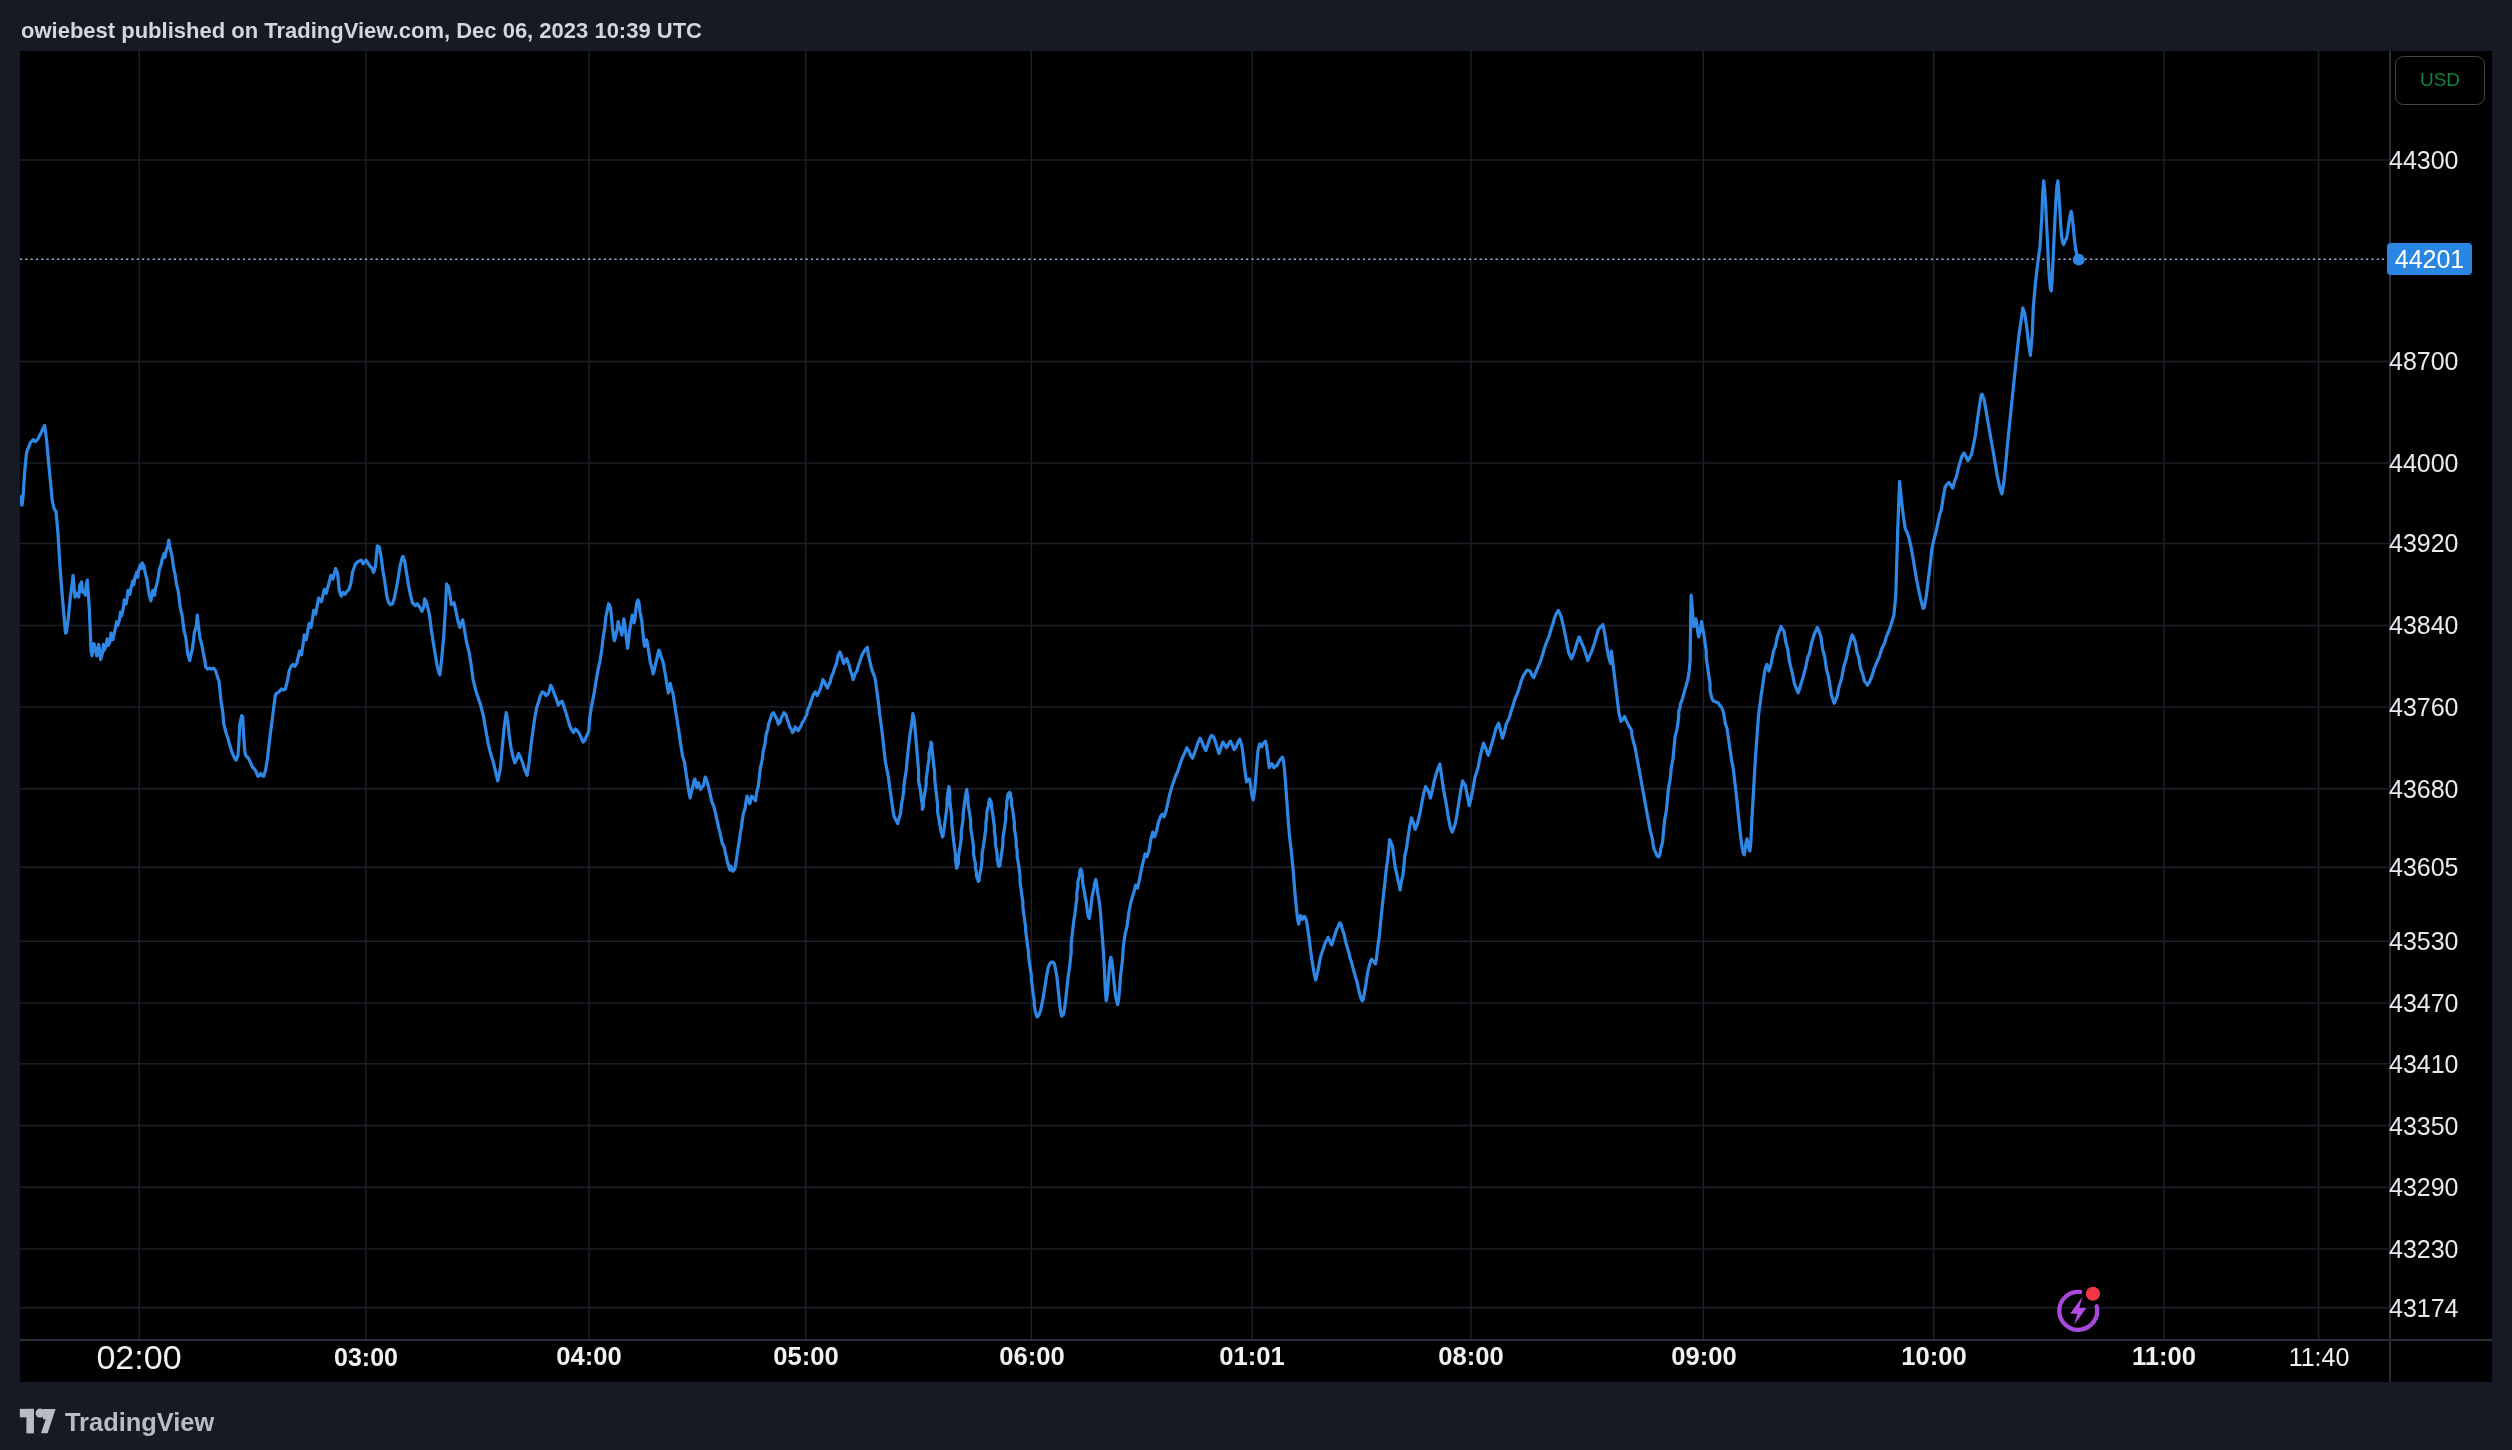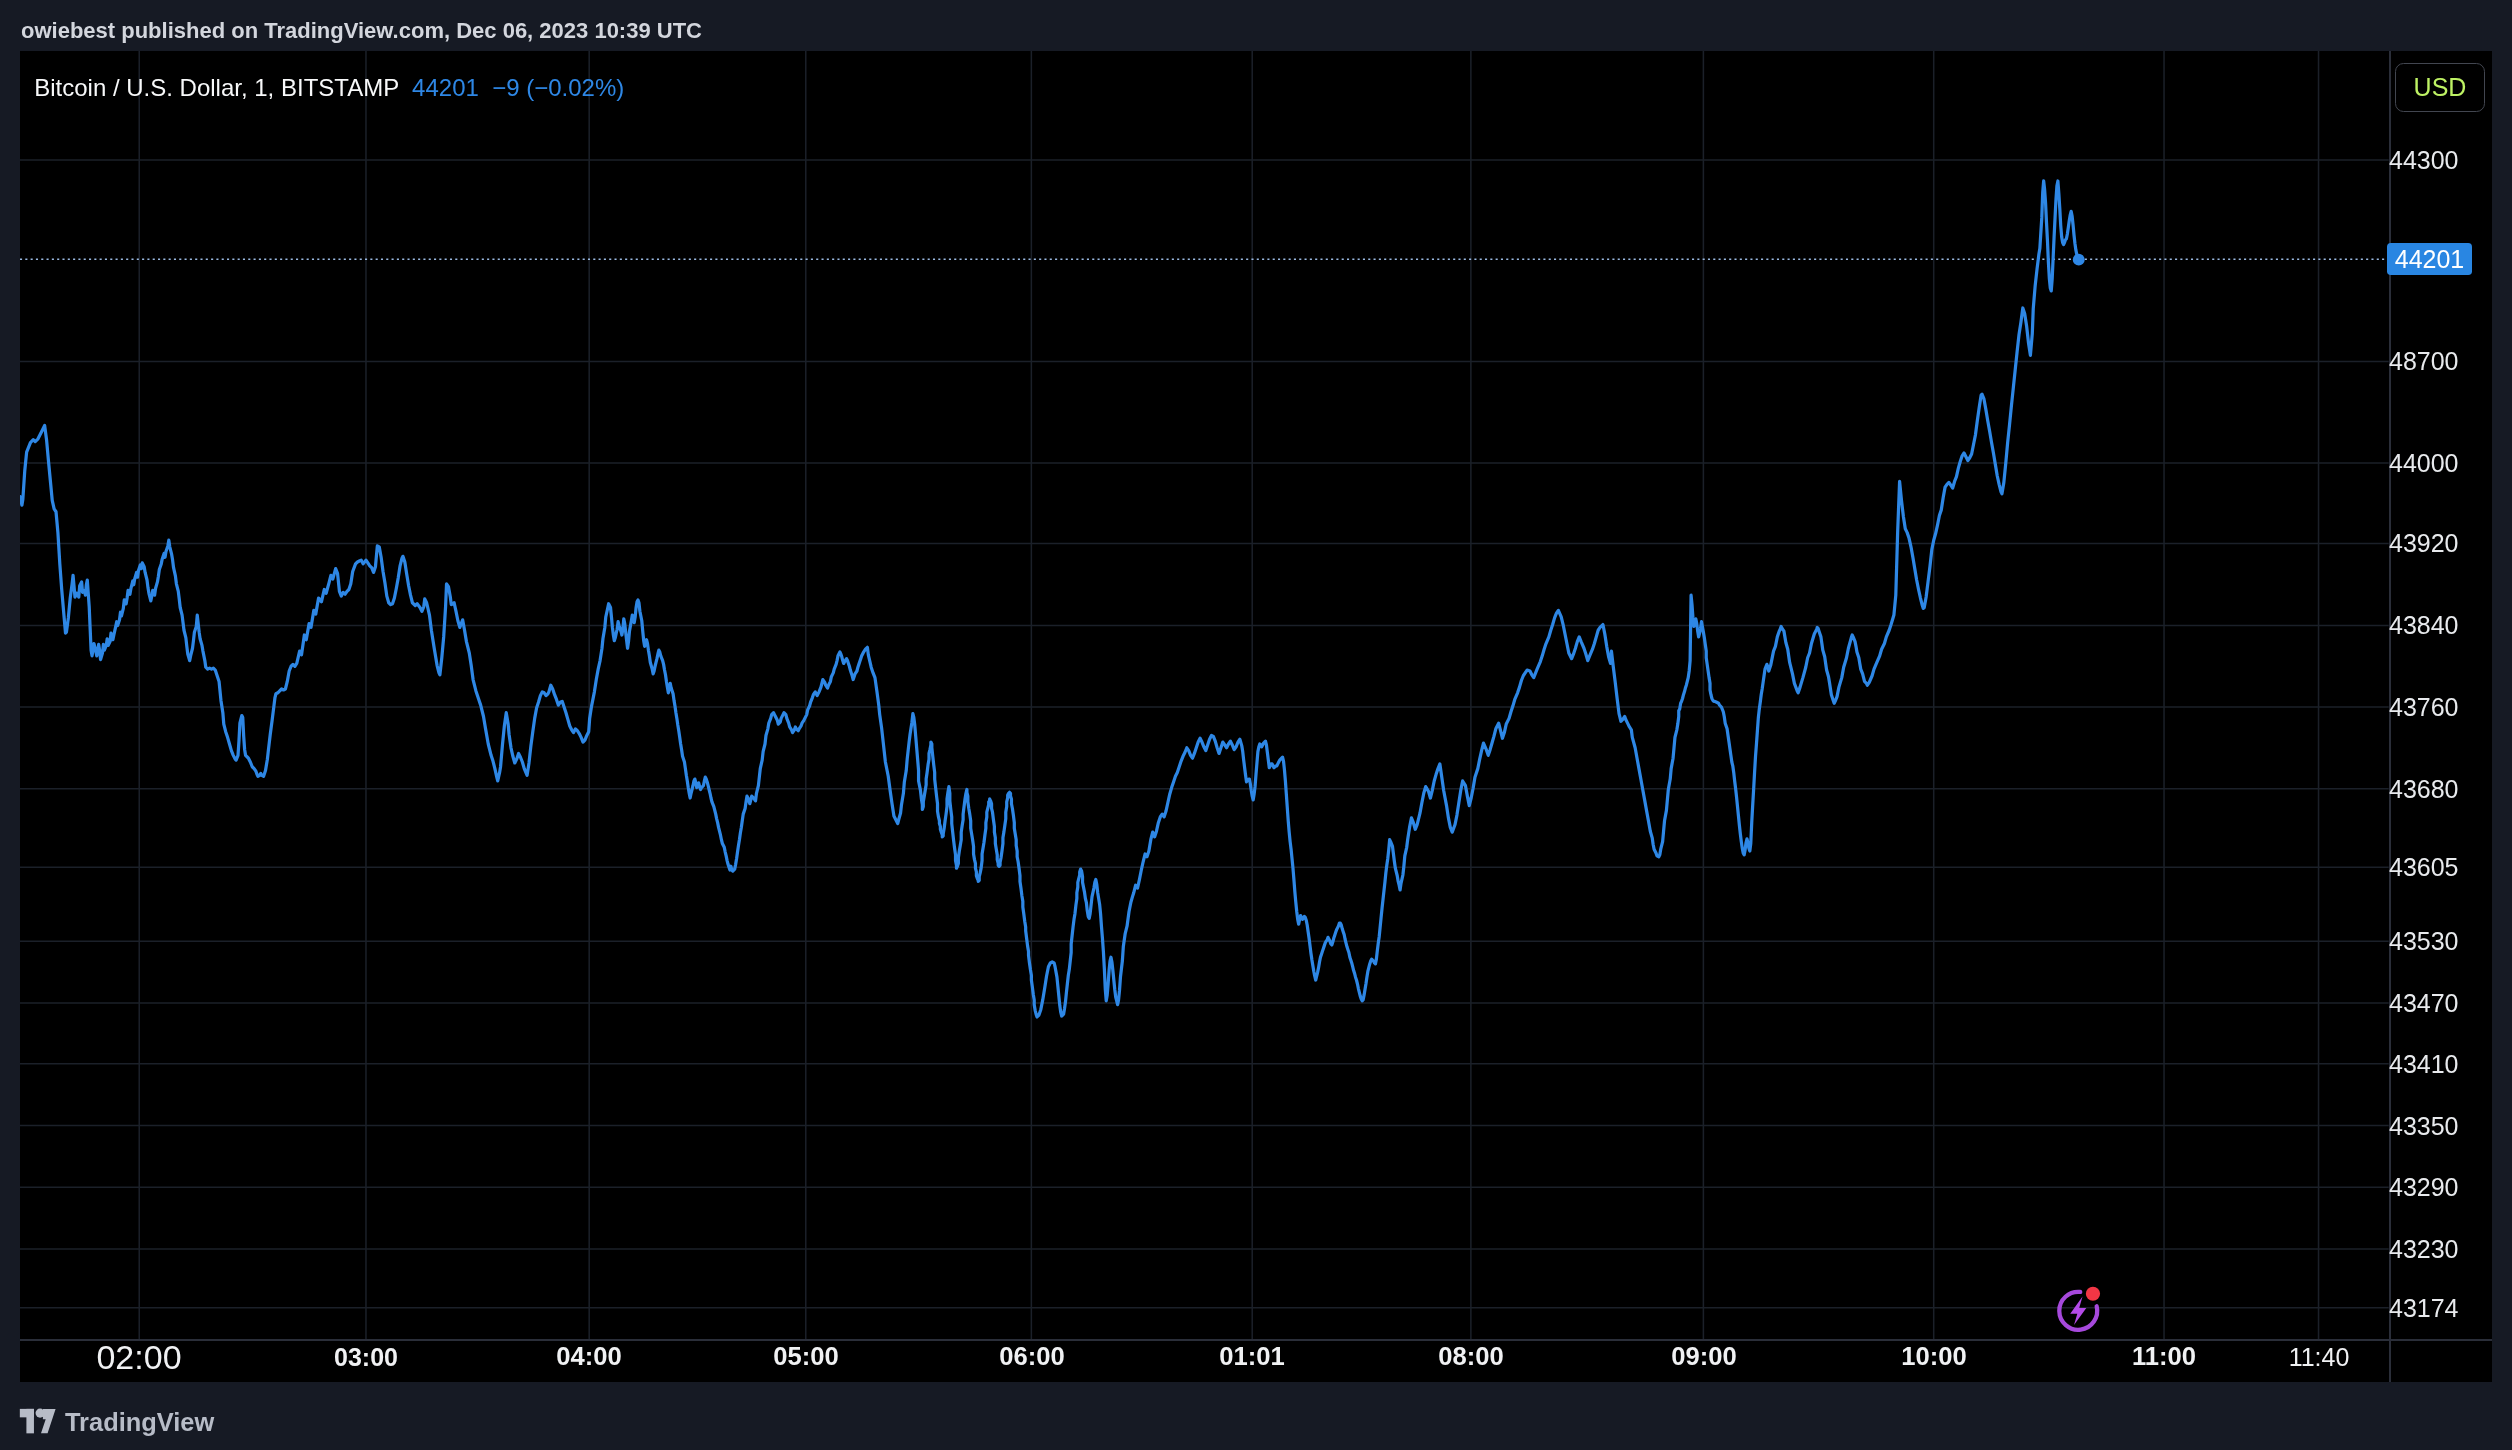--- a/index.html
+++ b/index.html
@@ -5,22 +5,22 @@
   html,body { width:2512px; height:1450px; background:#161a24; overflow:hidden;
     font-family:"Liberation Sans", sans-serif; }
   #header { position:absolute; left:21px; top:18px; color:#d3d6dd; font-size:22px; font-weight:700; }
   #chart { position:absolute; left:20px; top:51px; width:2472px; height:1331px; background:#000; }
   #title { position:absolute; left:14.2px; top:23px; font-size:24px; color:#f8f9fa; font-weight:400; }
   .plab { position:absolute; left:2369px; width:103px; transform:translateY(-50%);
      color:#e8eaed; font-size:25px; line-height:1; }
   .tlab { position:absolute; top:1306px; transform:translate(-50%,-50%); color:#f0f1f3; line-height:1; }
   #axisv { position:absolute; left:2369px; top:0; width:1.7px; height:1331px; background:#2a2e39; }
   #axish { position:absolute; left:0; top:1288px; width:2472px; height:1.7px; background:#2a2e39; }
-  #usd { position:absolute; left:2375px; top:12px; width:90px; height:49px; border:1.9px solid #424650;
-     border-radius:8.5px; color:#bef264; font-size:25px; text-align:center; line-height:46px; }
+  #usd { position:absolute; left:2375px; top:5px; width:90px; height:49px; border:1.9px solid #424650;
+     border-radius:8.5px; color:#15803d; font-size:19px; text-align:center; line-height:46px; }
   #footer { position:absolute; left:19px; top:1407px; }
 </style></head>
 <body>
 <div id="header">owiebest published on TradingView.com, Dec 06, 2023 10:39 UTC</div>
 <div id="chart">
   <svg width="2472" height="1331" style="position:absolute;left:0;top:0" viewBox="0 0 2608 1404">
     <g transform="translate(-21,-54)">
       <line x1="146.8" y1="54" x2="146.8" y2="1413" stroke="#1b2029" stroke-width="1.6"></line>
         <line x1="386" y1="54" x2="386" y2="1413" stroke="#1b2029" stroke-width="1.6"></line>
         <line x1="621.5" y1="54" x2="621.5" y2="1413" stroke="#1b2029" stroke-width="1.6"></line>
@@ -50,21 +50,20 @@
       <line x1="21" y1="273.5" x2="2516" y2="273.5" stroke="#9ab9e2" stroke-width="1.6" stroke-dasharray="2.2,3.4"></line>
       <polyline points="21,524 23,533 24,527 26,497 28,477 30,472 32,467 35,464 37,466 40,463 42,459 44,455 47,449 49,464 51,486 53,507 55,528 57,537 59,540 61,562 63,595 65,622 67,645 69,668 70,667 72,652 74,631 76,616 77,607 79,630 81,626 83,630 84,618 86,614 87,625 89,623 90,628 91,617 92,612 94,640 95,663 96,686 97,692 98,686 99,679 101,687 102,692 103,686 104,680 105,686 106,696 108,689 109,680 110,686 112,681 113,674 114,681 116,677 117,668 119,675 120,670 122,661 123,656 124,660 126,654 127,646 128,650 130,642 131,633 133,637 134,631 135,623 137,627 138,621 140,613 141,617 142,611 144,604 145,609 146,602 148,596 149,600 150,594 152,598 153,604 155,612 156,620 157,626 159,634 160,629 161,623 163,628 164,621 166,614 167,608 168,601 170,595 171,590 173,584 174,588 175,582 177,576 178,570 179,577 181,585 182,591 183,599 185,608 186,616 188,624 189,632 190,641 192,649 193,657 194,665 196,673 197,682 198,690 200,697 201,692 203,684 204,676 205,667 207,661 208,649 210,667 211,674 213,681 214,687 216,697 217,704 219,706 221,705 223,706 225,705 227,707 229,713 231,719 233,739 235,752 236,764 238,772 240,778 242,785 244,792 246,797 248,801 249,802 251,797 252,782 253,763 255,755 256,757 257,777 258,791 259,797 261,799 262,800 264,804 266,809 268,811 270,814 271,817 272,819 274,818 275,816 276,818 278,819 280,813 282,801 283,792 285,775 287,760 289,744 290,736 291,732 293,731 295,729 297,727 299,728 301,727 303,719 305,708 307,703 309,701 311,703 313,700 316,687 318,691 321,670 323,675 326,658 328,662 331,644 333,648 336,631 339,635 342,622 344,626 347,615 349,607 351,611 354,600 356,605 358,624 360,629 362,625 364,627 366,624 368,622 370,616 372,603 375,595 377,593 379,592 381,591 383,595 386,591 388,594 390,597 392,599 394,604 396,598 398,576 400,577 402,588 404,603 406,615 408,629 410,636 412,638 414,637 416,631 418,621 420,610 422,597 424,589 425,587 427,593 429,606 431,618 433,628 435,636 438,639 440,637 443,641 445,645 447,640 448,632 450,636 453,649 455,665 458,684 461,702 463,710 464,712 466,694 468,672 470,640 471,616 473,619 475,630 476,638 478,637 479,636 481,645 483,655 485,662 488,654 490,665 492,677 495,689 497,702 499,717 502,729 505,738 507,744 510,756 512,768 515,785 518,797 520,803 522,811 524,820 525,824 527,815 528,809 530,786 532,766 534,752 536,764 537,775 539,789 541,798 543,805 545,801 547,795 549,799 551,804 553,811 556,818 558,805 560,787 562,772 564,758 566,747 568,741 570,734 572,730 574,731 576,734 578,732 579,730 581,723 583,727 585,733 587,738 589,744 591,741 593,740 595,746 597,752 599,759 601,766 603,770 605,773 607,769 609,771 611,774 613,778 615,783 617,781 619,776 621,772 622,758 624,745 627,730 629,717 631,706 633,697 635,684 636,674 638,662 639,651 641,642 642,637 644,641 645,651 646,662 647,670 648,676 649,673 650,668 651,664 652,656 653,660 655,666 656,670 657,664 658,653 659,658 660,667 661,676 662,684 663,677 664,666 666,655 667,649 668,653 669,657 670,651 671,641 672,635 673,633 674,636 675,645 677,655 678,666 679,676 680,682 681,678 682,675 683,679 684,686 685,692 686,699 688,706 689,711 690,708 691,703 692,699 693,695 694,690 695,686 696,688 697,692 699,697 700,701 701,707 702,712 703,719 704,725 705,731 706,725 707,721 708,726 710,732 711,739 712,745 713,752 714,758 715,765 716,771 717,778 718,785 719,791 720,798 722,804 723,811 724,818 725,824 726,831 727,837 728,842 729,837 730,833 731,829 732,824 733,822 734,826 735,831 736,829 737,826 738,830 739,833 740,831 742,829 743,824 744,820 745,822 746,825 747,829 748,833 749,837 750,842 751,846 753,851 754,855 755,859 756,864 757,868 758,873 759,877 760,881 761,886 762,890 764,894 765,899 766,903 767,908 768,912 769,915 770,918 771,914 772,918 773,919 775,917 776,912 777,906 778,899 779,892 780,886 781,879 782,873 783,866 784,859 786,853 787,846 788,840 789,842 790,845 791,848 792,844 793,840 795,842 797,845 798,837 800,829 801,820 802,811 804,802 805,793 807,785 808,776 810,769 811,763 813,758 814,754 816,752 817,754 818,756 820,760 821,764 823,762 824,758 826,754 827,752 829,754 830,758 832,763 833,767 835,770 836,773 838,770 839,767 840,769 842,771 843,769 845,766 846,763 848,760 849,758 851,754 852,749 854,745 855,741 857,736 858,733 860,730 861,732 862,734 864,730 866,725 867,721 868,717 870,720 871,723 873,726 874,723 876,719 877,714 879,710 880,706 882,701 883,697 884,692 886,688 887,690 888,693 889,697 890,700 891,698 893,695 894,697 895,700 896,703 897,707 898,710 899,713 900,717 901,714 902,711 904,708 905,704 906,701 907,698 908,695 909,692 910,690 911,688 913,685 915,683 916,691 919,704 921,710 923,715 925,729 927,744 928,754 930,768 932,786 934,804 937,819 939,834 941,848 943,861 945,865 947,869 948,865 950,858 951,849 953,837 954,825 956,813 957,801 958,792 959,783 960,775 962,762 963,753 964,757 965,765 966,777 967,789 968,801 969,813 969,824 971,834 972,843 973,849 973,854 974,851 974,846 975,840 976,834 977,828 977,822 978,815 979,807 980,801 980,795 981,791 982,786 982,783 983,785 983,789 984,798 985,807 986,815 986,822 987,831 988,840 989,848 989,856 990,862 991,866 991,869 992,872 992,875 993,878 994,881 994,883 995,882 995,880 996,874 997,866 998,859 999,851 999,843 1000,836 1001,830 1002,837 1002,845 1003,854 1004,862 1004,869 1005,878 1006,887 1007,895 1008,902 1008,908 1009,913 1009,916 1010,914 1011,911 1011,905 1012,898 1013,892 1014,886 1014,878 1015,871 1016,865 1016,859 1017,851 1018,843 1019,837 1020,833 1020,836 1021,840 1021,846 1022,853 1023,859 1024,866 1024,874 1025,880 1026,886 1027,893 1027,901 1028,907 1029,911 1029,916 1030,920 1030,924 1031,927 1032,929 1032,930 1033,929 1033,925 1034,921 1035,916 1036,908 1036,901 1037,895 1038,889 1039,881 1040,874 1040,868 1041,862 1041,857 1042,853 1043,849 1043,846 1044,845 1044,843 1045,845 1046,848 1046,853 1047,857 1048,865 1049,872 1049,878 1050,884 1050,890 1051,896 1052,902 1052,907 1053,911 1053,913 1054,914 1055,913 1055,910 1056,905 1057,898 1058,890 1058,884 1059,878 1060,871 1061,864 1061,857 1062,851 1062,846 1063,842 1063,839 1064,837 1065,836 1066,837 1066,840 1067,843 1067,848 1068,853 1069,860 1070,868 1070,874 1071,880 1072,886 1072,892 1073,898 1073,904 1074,909 1075,916 1076,924 1076,930 1077,937 1078,945 1079,951 1079,957 1080,964 1081,972 1082,978 1082,982 1083,990 1084,998 1085,1004 1085,1008 1086,1016 1087,1023 1088,1029 1088,1034 1089,1041 1090,1049 1091,1055 1091,1060 1092,1066 1093,1070 1094,1073 1096,1071 1098,1065 1100,1055 1102,1043 1104,1030 1106,1020 1108,1016 1110,1015 1112,1016 1113,1020 1115,1031 1116,1041 1117,1051 1118,1061 1119,1068 1120,1072 1122,1070 1123,1064 1124,1057 1125,1047 1126,1038 1127,1029 1128,1023 1129,1014 1130,1005 1130,996 1131,987 1132,978 1133,970 1134,964 1135,955 1136,948 1136,942 1137,936 1137,931 1138,927 1139,923 1139,920 1140,917 1141,919 1142,925 1142,931 1144,941 1145,948 1146,952 1147,961 1148,967 1149,969 1150,964 1151,955 1152,946 1154,937 1155,931 1156,928 1157,933 1158,942 1159,948 1160,954 1161,964 1162,978 1163,990 1164,1004 1165,1022 1166,1044 1167,1056 1168,1050 1169,1038 1170,1024 1171,1014 1172,1010 1173,1015 1174,1024 1175,1034 1176,1044 1177,1052 1179,1060 1180,1055 1181,1045 1182,1031 1184,1014 1185,999 1187,985 1189,977 1191,962 1193,952 1195,945 1196,942 1198,934 1200,937 1202,928 1204,918 1206,909 1208,901 1210,904 1212,898 1214,886 1216,878 1218,883 1220,877 1222,868 1224,862 1226,859 1228,862 1230,856 1232,847 1234,838 1236,831 1238,825 1240,819 1242,815 1244,809 1246,803 1248,798 1250,794 1252,789 1254,792 1256,797 1258,800 1260,795 1262,789 1264,783 1266,779 1268,783 1270,788 1272,792 1274,786 1276,780 1278,776 1280,777 1282,782 1284,789 1286,795 1288,789 1290,783 1292,786 1294,789 1296,785 1298,782 1300,786 1302,791 1304,788 1306,783 1308,780 1310,787 1311,793 1312,802 1313,810 1314,818 1315,825 1316,823 1318,822 1319,827 1320,834 1321,840 1322,844 1323,838 1324,830 1325,817 1326,805 1327,793 1328,788 1329,785 1330,786 1331,788 1332,786 1333,784 1335,782 1336,786 1337,794 1338,802 1339,810 1340,808 1341,806 1342,806 1343,808 1344,810 1345,809 1346,808 1347,808 1348,806 1349,804 1350,802 1351,801 1353,799 1354,803 1355,812 1356,824 1357,838 1358,852 1359,866 1360,878 1361,888 1362,896 1363,906 1364,916 1365,928 1366,941 1367,952 1368,962 1369,970 1370,975 1371,970 1372,966 1373,968 1374,970 1375,969 1376,967 1377,968 1378,971 1379,976 1380,983 1381,990 1382,998 1383,1006 1384,1013 1385,1019 1386,1025 1387,1030 1388,1034 1389,1030 1390,1026 1391,1021 1392,1015 1393,1010 1394,1007 1395,1004 1396,1001 1397,998 1398,995 1399,993 1400,992 1401,989 1402,991 1403,993 1404,996 1405,997 1406,994 1407,990 1408,987 1409,984 1410,981 1411,979 1412,977 1413,974 1414,974 1415,976 1416,980 1417,983 1418,986 1419,991 1420,995 1421,999 1422,1002 1423,1005 1424,1010 1425,1013 1426,1016 1427,1020 1428,1024 1429,1027 1430,1031 1431,1034 1432,1038 1433,1043 1434,1047 1435,1051 1436,1054 1437,1056 1438,1055 1439,1050 1440,1044 1441,1038 1442,1031 1443,1025 1444,1021 1445,1017 1446,1014 1447,1012 1448,1013 1449,1014 1450,1016 1451,1017 1452,1012 1453,1003 1454,995 1455,988 1456,978 1457,968 1458,958 1459,949 1460,940 1461,931 1462,921 1463,913 1464,906 1465,897 1466,886 1467,888 1469,893 1470,901 1471,909 1472,916 1474,924 1475,930 1476,934 1477,939 1478,932 1480,923 1481,914 1482,903 1484,894 1485,886 1487,873 1489,863 1491,868 1493,875 1495,870 1498,858 1500,847 1502,837 1504,830 1507,835 1509,842 1511,834 1513,824 1515,817 1517,811 1519,806 1521,820 1523,834 1526,850 1528,863 1530,873 1532,878 1535,870 1537,860 1539,847 1541,834 1543,824 1546,829 1548,840 1550,850 1552,842 1554,832 1556,820 1559,811 1561,801 1563,792 1565,784 1568,791 1570,797 1572,791 1574,784 1576,777 1578,769 1581,763 1583,771 1585,779 1587,773 1589,764 1592,758 1594,751 1596,745 1598,738 1601,731 1603,725 1605,718 1607,713 1609,710 1611,707 1614,708 1616,712 1618,715 1620,710 1622,705 1625,698 1627,692 1629,685 1631,679 1634,672 1636,665 1638,659 1640,652 1642,647 1644,644 1647,651 1649,659 1651,669 1653,679 1655,689 1658,695 1660,690 1662,684 1664,677 1666,672 1668,677 1671,684 1673,690 1675,697 1677,692 1680,685 1682,679 1684,672 1686,665 1688,662 1691,659 1693,669 1695,682 1697,693 1699,700 1700,687 1702,704 1704,720 1706,737 1708,753 1710,761 1712,759 1714,756 1715,759 1717,763 1719,767 1721,770 1722,778 1725,789 1727,800 1729,811 1731,822 1733,833 1735,844 1737,855 1739,866 1741,877 1743,884 1744,891 1745,896 1747,900 1748,903 1750,904 1751,902 1752,896 1754,888 1755,877 1756,866 1758,855 1759,844 1760,833 1762,822 1763,811 1765,800 1766,789 1767,778 1769,770 1770,764 1771,756 1771,750 1772,748 1773,742 1774,740 1775,737 1776,733 1777,730 1778,726 1779,723 1780,719 1781,715 1782,708 1783,697 1784,628 1785,638 1786,652 1787,661 1788,657 1789,653 1790,658 1791,666 1792,672 1793,668 1794,663 1795,656 1797,667 1798,673 1799,680 1800,687 1800,694 1801,701 1802,708 1803,715 1804,721 1804,728 1805,733 1806,737 1807,739 1808,740 1809,740 1811,741 1813,742 1814,744 1816,746 1818,751 1819,756 1820,763 1822,769 1823,776 1824,783 1825,790 1826,797 1827,804 1828,808 1829,815 1830,824 1831,832 1832,841 1833,851 1834,861 1835,871 1836,880 1837,888 1838,895 1839,900 1840,902 1841,897 1842,889 1843,885 1844,889 1845,895 1846,898 1847,890 1848,868 1849,850 1850,833 1851,815 1852,798 1853,785 1854,771 1855,757 1856,748 1857,741 1858,733 1859,727 1860,720 1861,713 1862,706 1864,701 1865,704 1866,708 1868,702 1870,692 1871,687 1873,682 1875,672 1877,666 1878,664 1879,661 1880,663 1882,666 1883,672 1884,678 1886,685 1888,699 1891,711 1893,721 1896,729 1897,731 1899,725 1902,715 1905,704 1907,694 1909,689 1911,679 1914,669 1917,663 1917,662 1918,663 1919,666 1921,672 1922,679 1923,686 1925,693 1926,700 1927,707 1929,714 1930,720 1932,733 1934,739 1935,742 1936,740 1938,735 1940,725 1943,715 1945,704 1948,694 1950,684 1953,673 1954,670 1955,672 1957,677 1958,682 1959,688 1961,694 1962,700 1963,706 1965,711 1966,715 1967,719 1969,721 1970,723 1972,720 1975,713 1977,706 1980,699 1983,692 1985,685 1988,679 1990,672 1993,665 1995,659 1998,649 2000,628 2002,560 2004,508 2006,528 2008,545 2010,558 2012,562 2014,568 2016,577 2018,588 2020,600 2022,612 2024,622 2026,631 2028,639 2029,642 2030,641 2032,630 2034,614 2036,598 2038,580 2040,570 2042,563 2044,554 2046,544 2048,538 2050,525 2052,514 2054,511 2056,509 2058,512 2060,515 2062,508 2064,503 2066,494 2068,487 2070,481 2072,478 2074,482 2076,486 2078,483 2080,479 2082,469 2084,459 2086,444 2088,430 2090,417 2091,416 2093,421 2095,432 2097,444 2099,455 2101,467 2103,478 2105,490 2107,502 2109,511 2111,519 2112,521 2114,509 2116,489 2118,467 2120,448 2122,428 2124,409 2126,390 2128,371 2130,353 2132,340 2134,325 2136,331 2138,344 2140,362 2142,375 2144,352 2145,326 2147,302 2149,284 2151,268 2152,262 2154,230 2155,203 2156,191 2157,200 2158,214 2159,235 2160,254 2161,277 2162,294 2163,304 2164,307 2165,294 2166,272 2167,250 2168,230 2169,210 2170,196 2171,191 2172,204 2173,220 2174,238 2175,250 2176,256 2177,258 2178,256 2179,253 2180,252 2181,247 2182,240 2183,233 2184,227 2185,223 2186,228 2187,237 2188,248 2189,257 2190,264 2191,269 2192,272 2193,274" fill="none" stroke="#2e87e5" stroke-width="3.4" stroke-linejoin="round" stroke-linecap="round"></polyline>
       <circle cx="2193" cy="274" r="6.3" fill="#2e87e5"></circle>
       <g>
         <path d="M 2211.9 1378.2 A 20 20 0 1 1 2194.6 1363.1" fill="none" stroke="#a649dc" stroke-width="4.5" stroke-linecap="round"></path>
         <path d="M 2197 1368 L 2184 1386 L 2191.5 1386 L 2188 1398 L 2201 1380 L 2193.5 1380 Z" fill="#b44be8"></path>
         <circle cx="2208" cy="1365" r="7.5" fill="#f23645"></circle>
       </g>
     </g>
   </svg>
-  <div id="title">Bitcoin / U.S. Dollar, 1, BITSTAMP &nbsp;<span style="color:#2e87e5">44201 &nbsp;−9 (−0.02%)</span></div>
   <div id="axisv"></div>
   <div id="axish"></div>
   <div id="usd">USD</div>
   <div class="plab" style="top:109px">44300</div>
     <div class="plab" style="top:310px">48700</div>
     <div class="plab" style="top:412px">44000</div>
     <div class="plab" style="top:492px">43920</div>
     <div class="plab" style="top:574px">43840</div>
     <div class="plab" style="top:656px">43760</div>
     <div class="plab" style="top:738px">43680</div>

